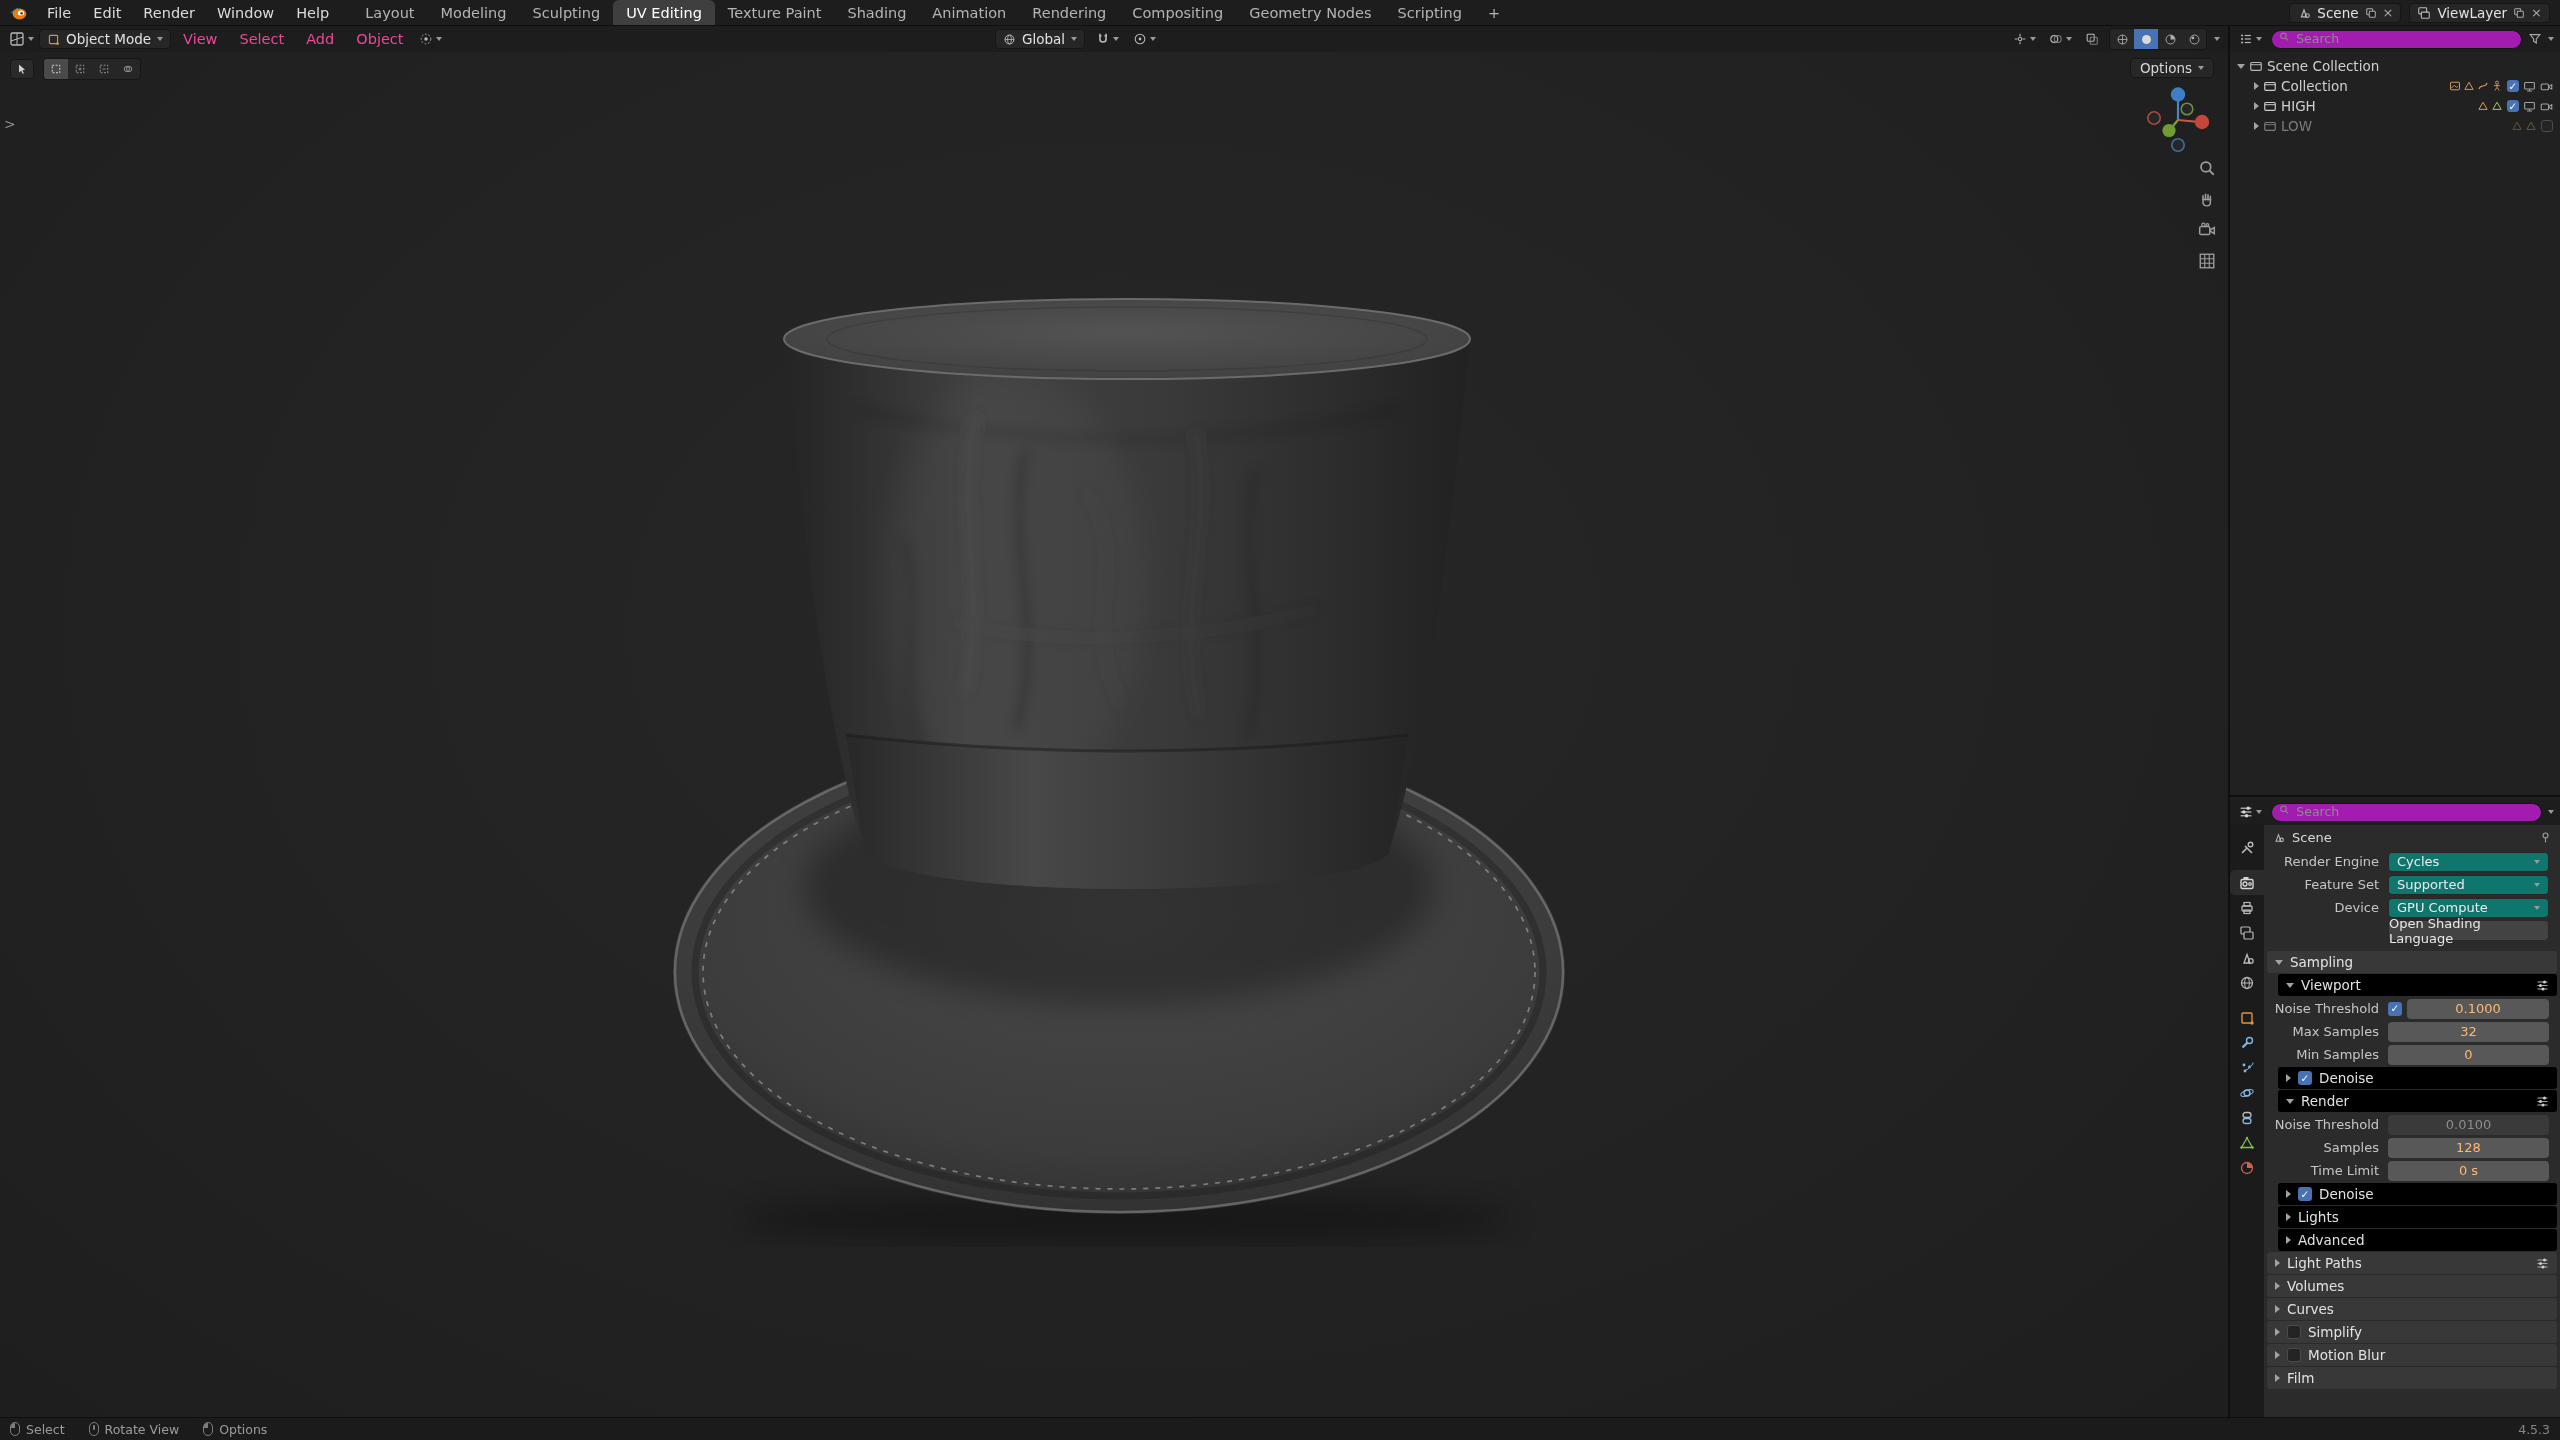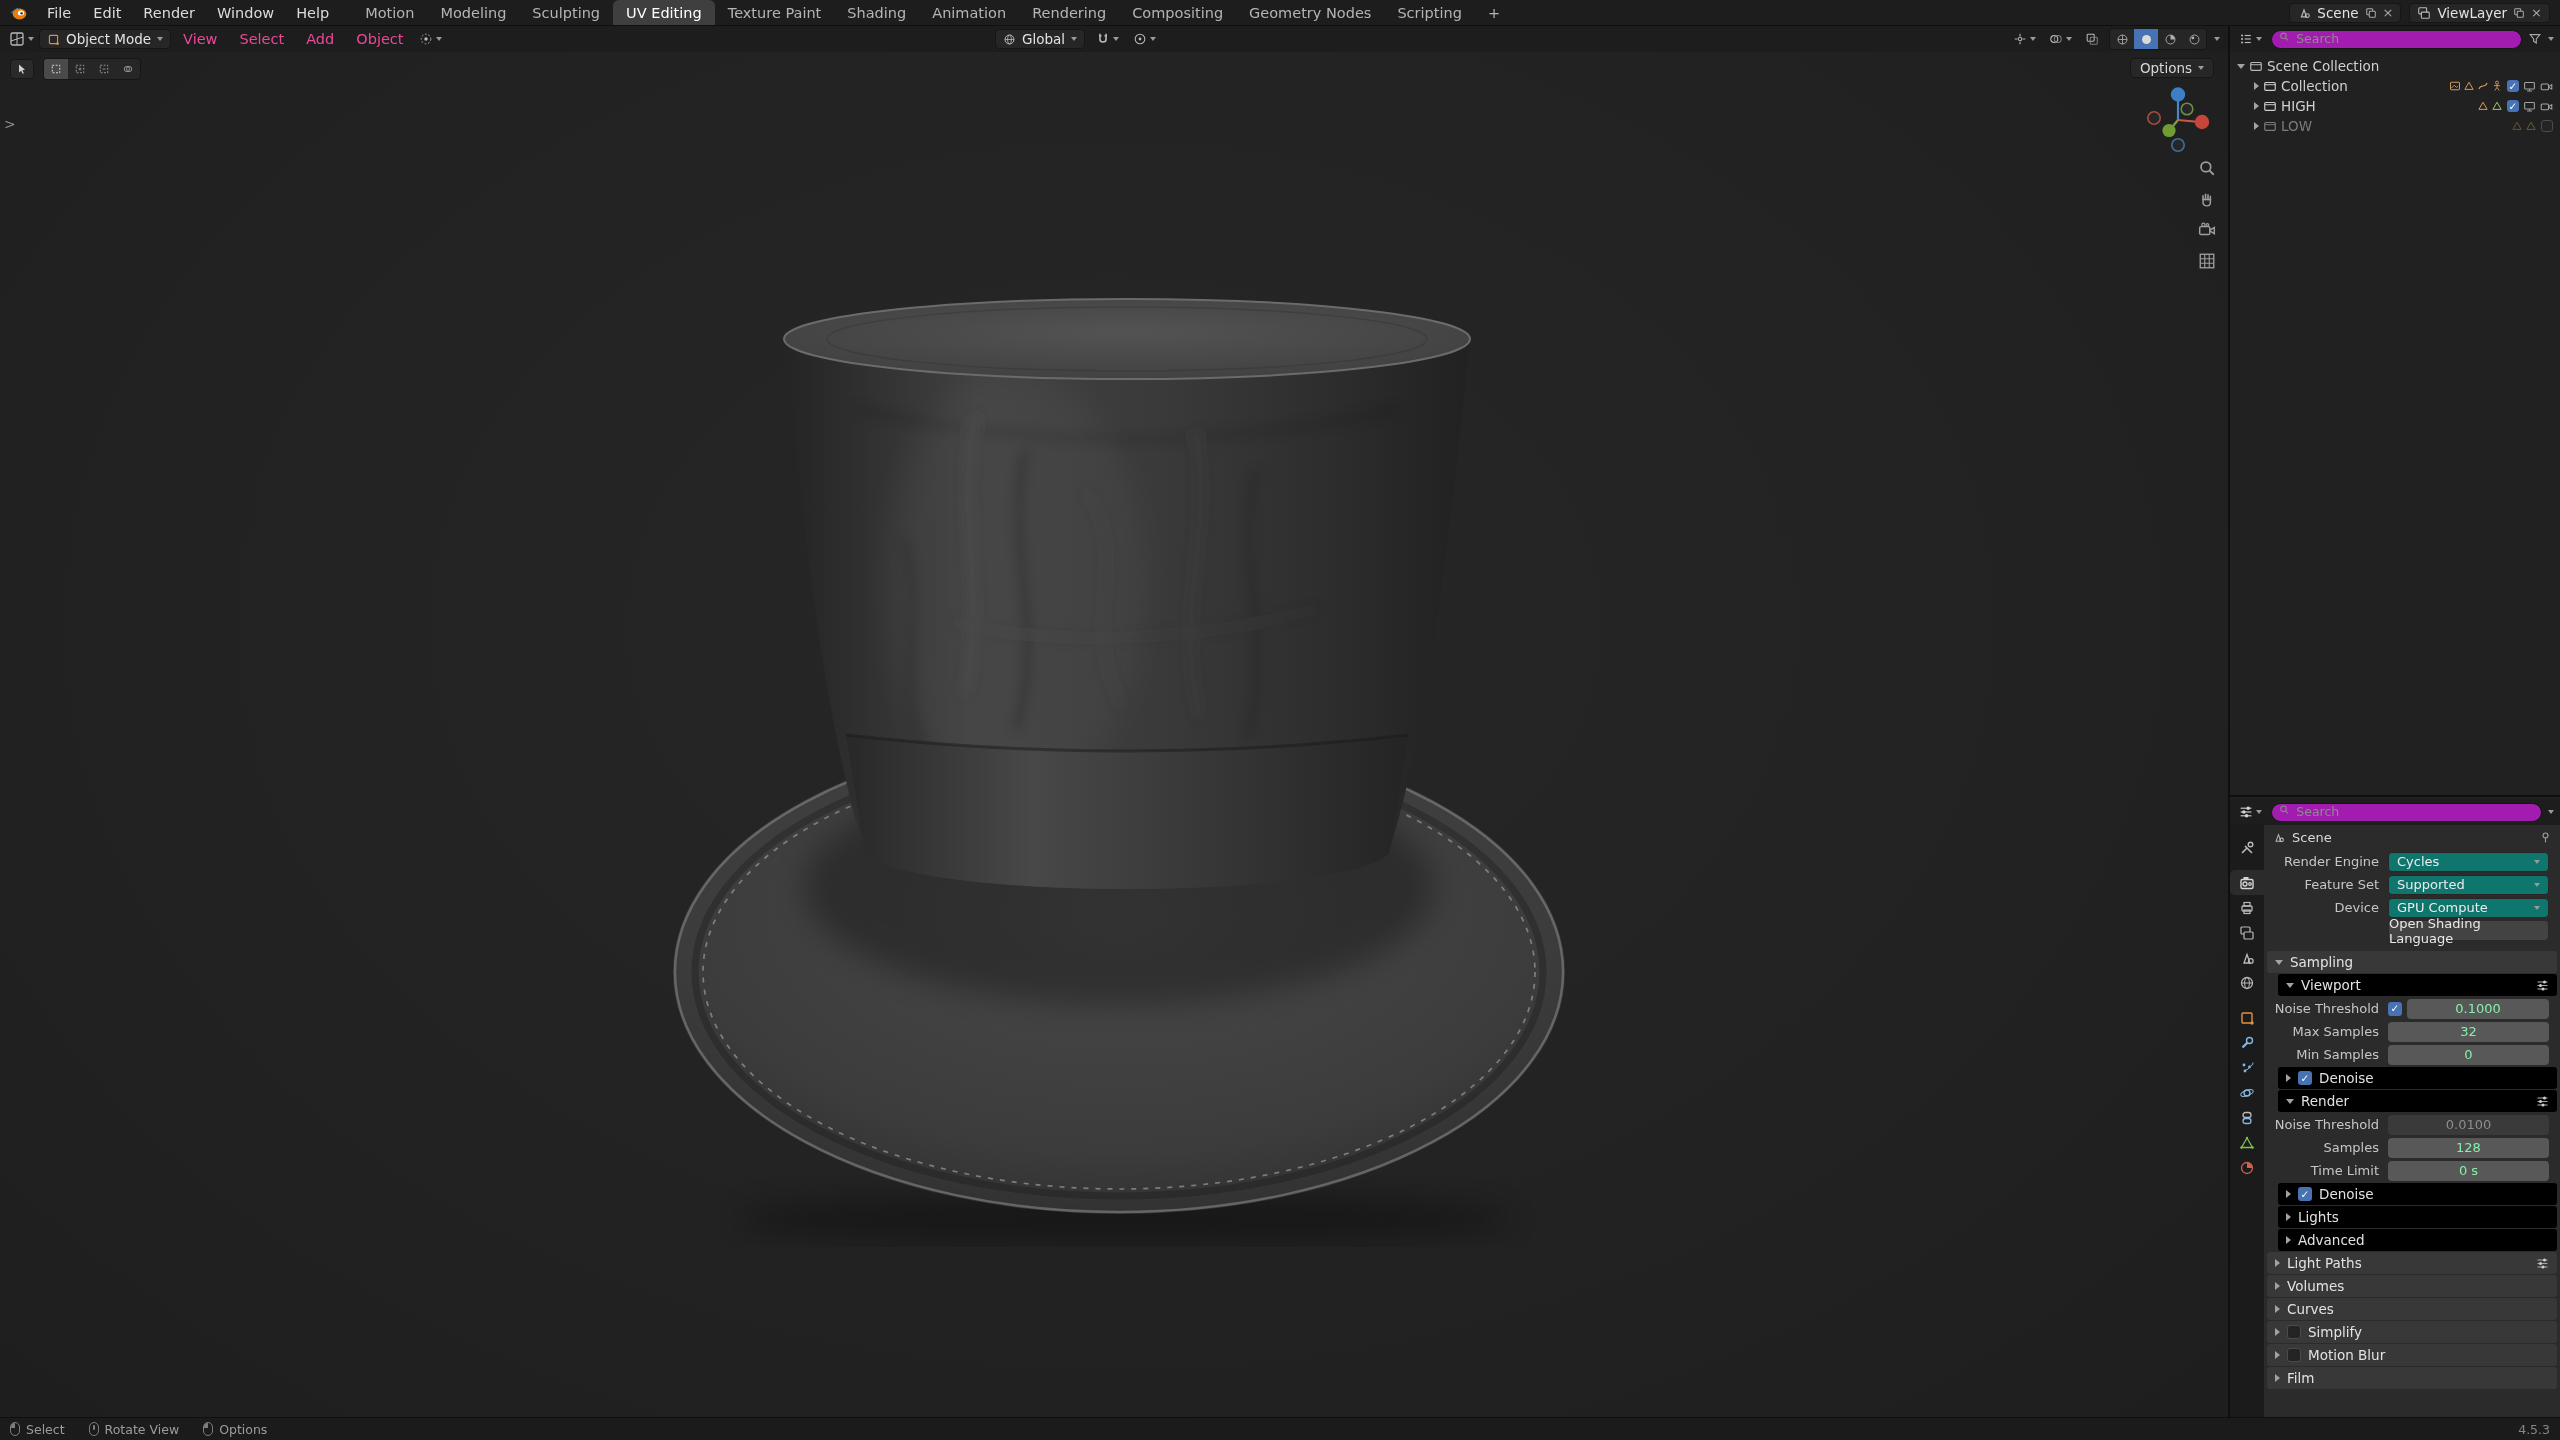--- a/index.html
+++ b/index.html
@@ -82,21 +82,21 @@
   .pcontent{position:absolute;left:34px;top:26px;right:0;bottom:0;font-size:13px;overflow:hidden}
   .bcrumb{height:25px;display:flex;align-items:center;gap:7px;padding:0 8px;color:#dadada}
   .bcrumb .sp{flex:1}
   .prow{height:23px;display:flex;align-items:center;margin:0 4px;padding-right:7px}
   .plabel{width:120px;text-align:right;padding-right:9px;color:#c6c6c6;white-space:nowrap;flex:none}
   .pval{flex:1;display:flex;align-items:center;gap:5px;min-width:0}
   .dd{flex:1;height:20px;background:#0f766e;border:1px solid #262626;border-radius:4px;display:flex;
     align-items:center;padding:0 8px;gap:5px;font-size:13px;color:#ebebeb;min-width:0}
   .dd .chev{margin-left:auto}
   .nf{flex:1;height:20px;background:#585858;border-radius:4px;display:flex;align-items:center;
-    justify-content:center;font-size:13px;color:#86efac}
+    justify-content:center;font-size:13px;color:#fdba74}
   .nf.dim{background:#3a3a3a;color:#8d8d8d}
   .btn{flex:1;height:21px;background:#434343;border:1px solid #292929;border-radius:4px;display:flex;
     align-items:center;justify-content:center;font-size:13px;color:#e9e9e9}
   .sec{height:22px;background:#383838;border-radius:3px;margin:1px 3px;display:flex;align-items:center;
     gap:7px;padding:0 8px;color:#e2e2e2;font-size:13.5px}
   .sec.sub{margin-left:14px;background:#000000}
   .sec .sp{flex:1}
   .gap8{height:8px}
   .cb{width:14px;height:14px;border-radius:3px;background:#4772b3;display:inline-flex;align-items:center;
     justify-content:center;flex:none;position:relative}
@@ -127,21 +127,21 @@
       <ellipse cx="13" cy="10" rx="3.2" ry="2.5" fill="#ffffff"></ellipse>
       <ellipse cx="13.6" cy="10.4" rx="1.4" ry="1.1" fill="#2b2b2b"></ellipse>
     </svg>
   </div>
   <div class="menu">File</div>
   <div class="menu">Edit</div>
   <div class="menu">Render</div>
   <div class="menu">Window</div>
   <div class="menu">Help</div>
   <div class="wstabs">
-    <div class="wstab">Motion</div>
+    <div class="wstab">Layout</div>
     <div class="wstab">Modeling</div>
     <div class="wstab">Sculpting</div>
     <div class="wstab active">UV Editing</div>
     <div class="wstab">Texture Paint</div>
     <div class="wstab">Shading</div>
     <div class="wstab">Animation</div>
     <div class="wstab">Rendering</div>
     <div class="wstab">Compositing</div>
     <div class="wstab">Geometry Nodes</div>
     <div class="wstab">Scripting</div>

